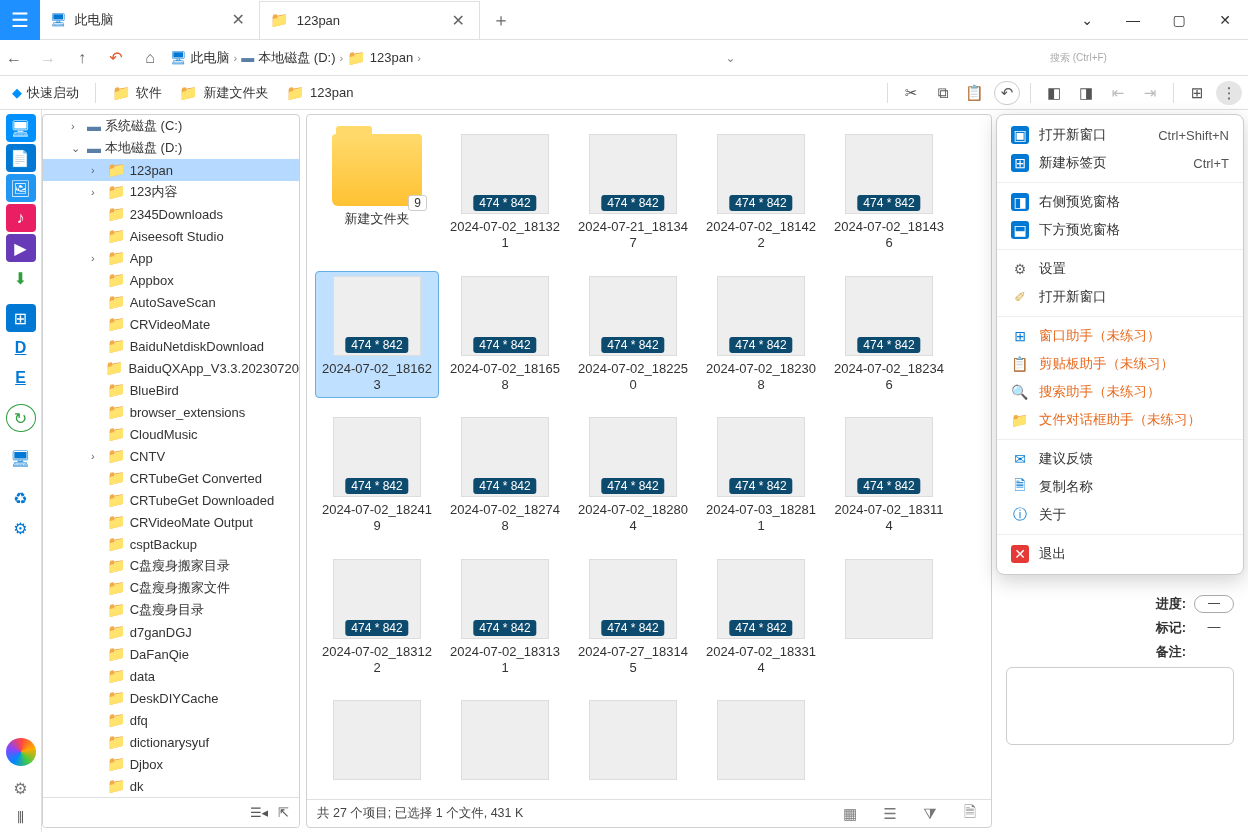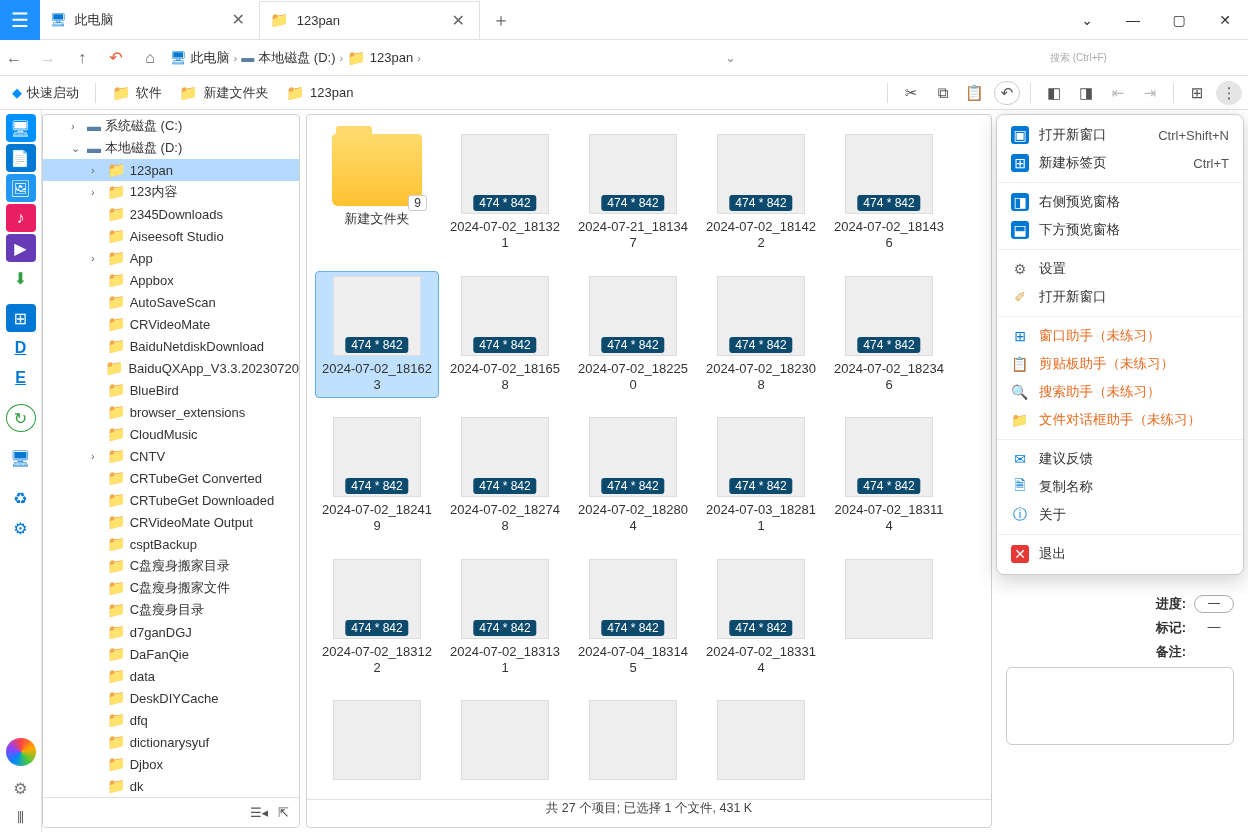--- a/index.html
+++ b/index.html
@@ -67,21 +67,21 @@
 .content-panel { flex:1; border: 1px solid #d0d0d0; margin: 4px 4px 4px 2px; border-radius: 4px; display: flex; flex-direction: column; overflow: hidden; background:#fff; }
 .grid { flex:1; overflow-y: auto; display: flex; flex-wrap: wrap; align-content: flex-start; gap: 14px 4px; padding: 14px 8px; }
 .item { width: 124px; display: flex; flex-direction: column; align-items: center; gap: 5px; border:1px solid transparent; border-radius: 4px; padding: 4px; }
 .item.sel { background: #bfe0ff; border-color: #66aee6; }
 .thumb { width: 88px; height: 80px; background: #eee; position: relative; border: 1px solid #ddd; display:flex; align-items:center; justify-content:center; }
 .folder-thumb { width: 90px; height: 72px; background: linear-gradient(#ffda6b,#ffc233); border-radius: 4px 4px 6px 6px; position: relative; border:none; }
 .folder-thumb::before { content:''; position:absolute; top:-8px; left:4px; width:36px; height:12px; background:#ffda6b; border-radius:3px 3px 0 0; }
 .badge-count { position:absolute; bottom:-5px; right:-5px; background:#fff; border:1px solid #ccc; border-radius:3px; padding: 0 5px; font-size: 12px; }
 .badge-dim { position:absolute; bottom:2px; left:50%; transform:translateX(-50%); background:#0c4a6e; color:#fff; font-size:12px; padding:1px 6px; border-radius:3px; white-space:nowrap; }
 .item-label { font-size:13px; text-align:center; line-height:1.25; word-break: break-all; max-width: 120px; }
-.status-row { height:28px; border-top:1px solid #e0e0e0; display:flex; align-items:center; padding: 0 10px; gap: 8px; font-size:12.5px; color:#444;flex-direction:column; }
+.status-row { height:28px; border-top:1px solid #e0e0e0; display:flex; align-items:center; padding: 0 10px; gap: 18px; font-size:12.5px; color:#444; }
 .status-spacer { flex:1; }
 .view-ico { width:22px; display:flex; justify-content:center; color:#777; font-size:15px; }
 
 
 .side-panel { width: 248px; margin: 4px 4px 4px 0; display:flex; flex-direction:column; gap:6px; }
 .menu-popup { background:#fff; border:1px solid #ccc; border-radius:8px; box-shadow: 0 6px 20px rgba(0,0,0,0.18); padding: 6px 0; }
 .menu-item { display:flex; align-items:center; gap:10px; padding: 5px 14px; font-size: 13.5px; }
 .menu-item .shortcut { margin-left:auto; color:#555; font-size:13px; }
 .menu-div { height:1px; background:#eee; margin:5px 0; }
 .orange { color:#e86a1e; }
@@ -477,21 +477,21 @@
         <div class="item">
           <div class="thumb">
             <span class="badge-dim">474 * 842</span>
           </div>
           <div class="item-label">2024-07-02_183131</div>
         </div>
         <div class="item">
           <div class="thumb">
             <span class="badge-dim">474 * 842</span>
           </div>
-          <div class="item-label">2024-07-04_183145</div>
+          <div class="item-label">2024-07-27_183145</div>
         </div>
         <div class="item">
           <div class="thumb">
             <span class="badge-dim">474 * 842</span>
           </div>
           <div class="item-label">2024-07-02_183314</div>
         </div>
         <div class="item">
           <div class="thumb"></div>
         </div>

